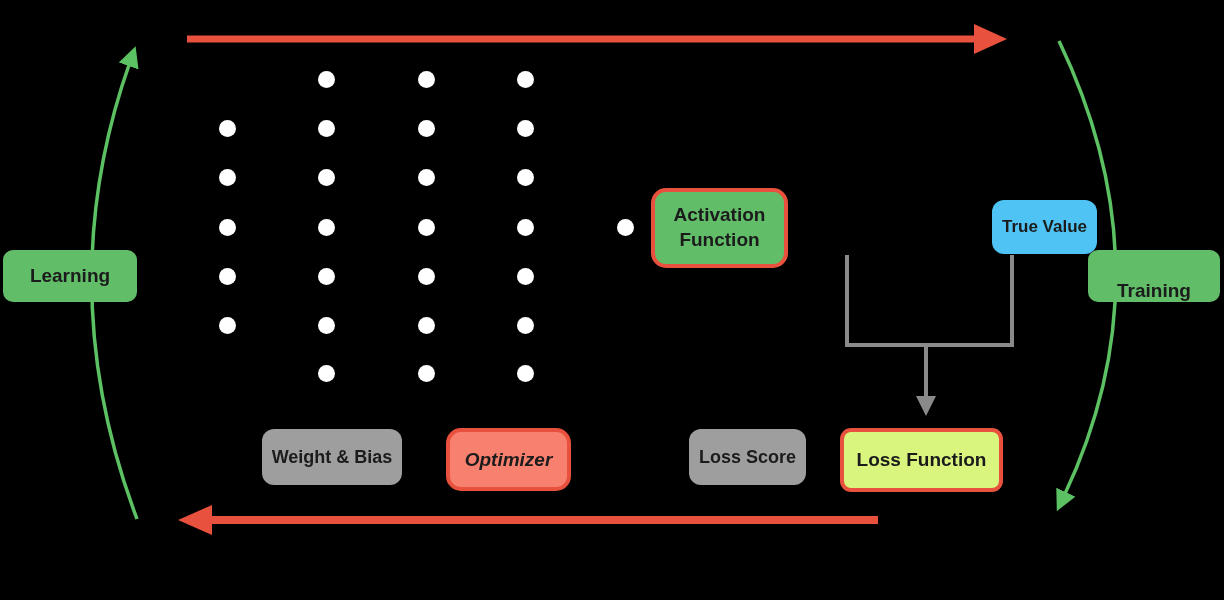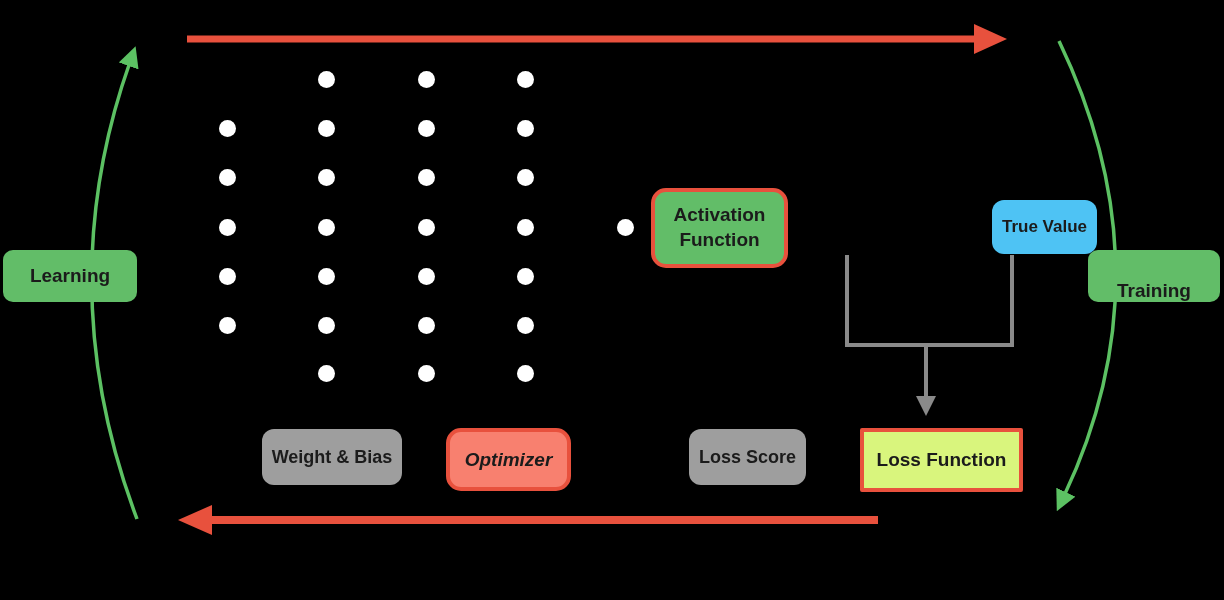--- a/index.html
+++ b/index.html
@@ -31,21 +31,21 @@
     box-sizing:border-box;
   }
   #learning-box{left:3px;top:250px;width:134px;height:52px;background:#62bd68;border-radius:10px;font-size:19px;}
   #training-box{left:1088px;top:250px;width:132px;height:52px;background:#62bd68;border-radius:10px;font-size:19px;align-items:flex-end;}
   #activation-box{left:651px;top:188px;width:137px;height:80px;background:#62bd68;border:4px solid #e8513d;border-radius:15px;font-size:19px;line-height:1.3;padding:5px 10px;}
   #prediction-box{left:803px;top:200px;width:105px;height:54px;background:#d583f2;border-radius:12px;font-size:17px;}
   #true-value-box{left:992px;top:200px;width:105px;height:54px;background:#4ec3f4;border-radius:12px;font-size:17px;}
   #weight-bias-box{left:224px;top:429px;width:140px;height:56px;background:#9e9e9e;border-radius:12px;font-size:18px;margin-left:38px;}
   #optimizer-box{left:446px;top:428px;width:125px;height:63px;background:#f8806f;border:4px solid #e8513d;border-radius:15px;font-size:19px;font-style:italic;}
   #loss-score-box{left:653px;top:429px;width:117px;height:56px;background:#9e9e9e;border-radius:12px;font-size:18px;margin-left:36px;}
-  #loss-function-box{left:860px;top:428px;width:163px;height:64px;background:#d9f57d;border:4px solid #e8513d;border-radius:2px;font-size:19px;}
+  #loss-function-box{left:840px;top:428px;width:163px;height:64px;background:#d9f57d;border:4px solid #e8513d;border-radius:11px;font-size:19px;}
 </style>
 </head>
 <body>
 
 <div id="stage">
 
   <svg id="arrow-layer" width="1224" height="600" viewBox="0 0 1224 600">
     <defs>
       <marker id="green-arrowhead" viewBox="0 0 10 10" refX="2" refY="5" markerWidth="6" markerHeight="6" orient="auto" markerUnits="strokeWidth">
         <path d="M0,0 L10,5 L0,10 Z" fill="#5cc163"></path>

